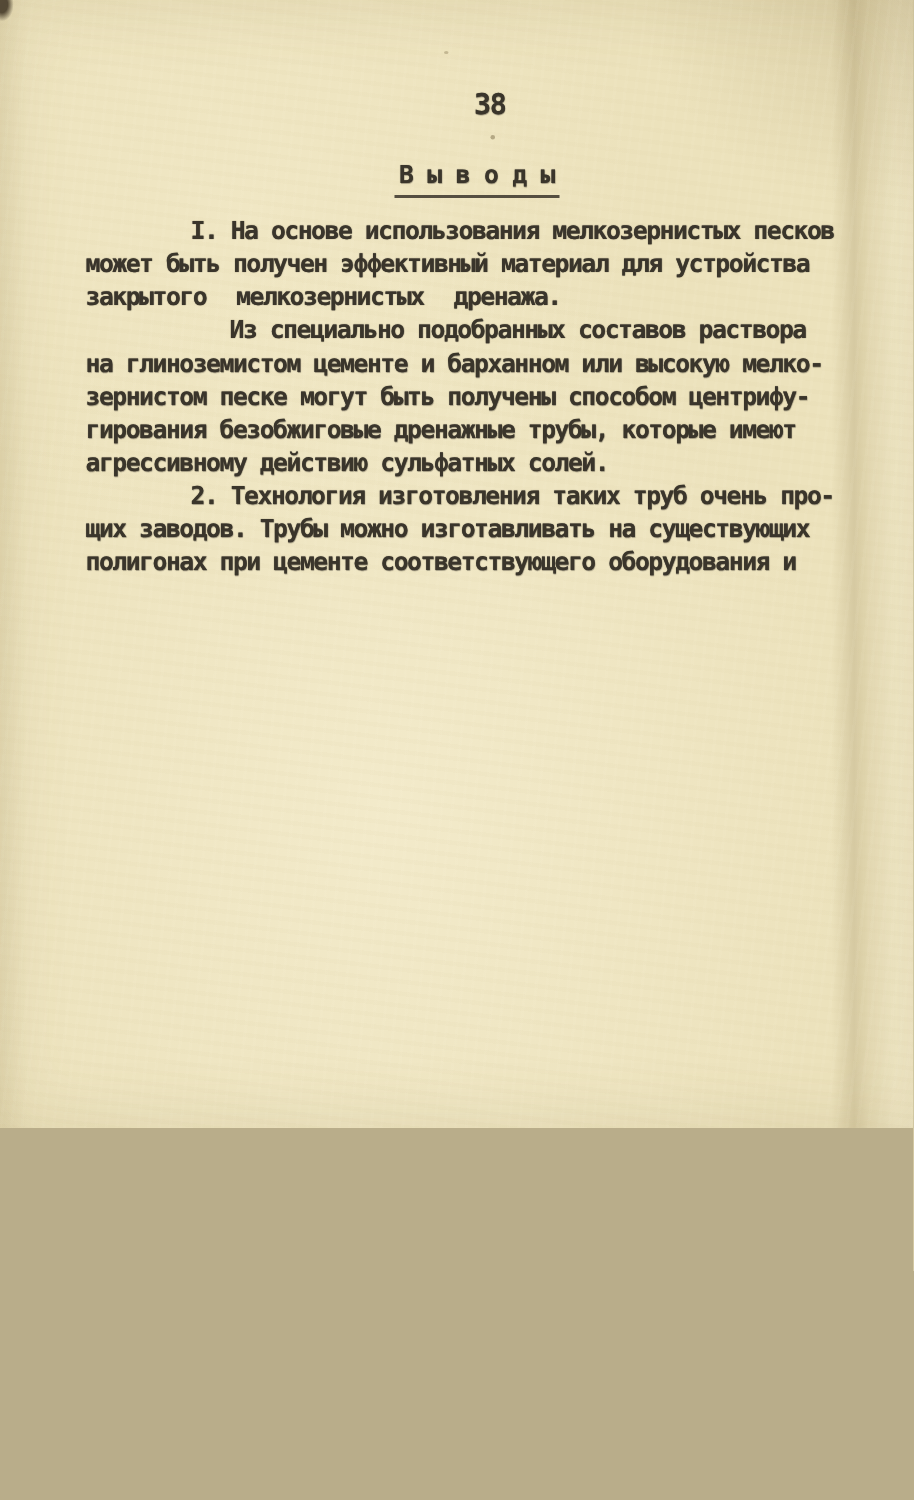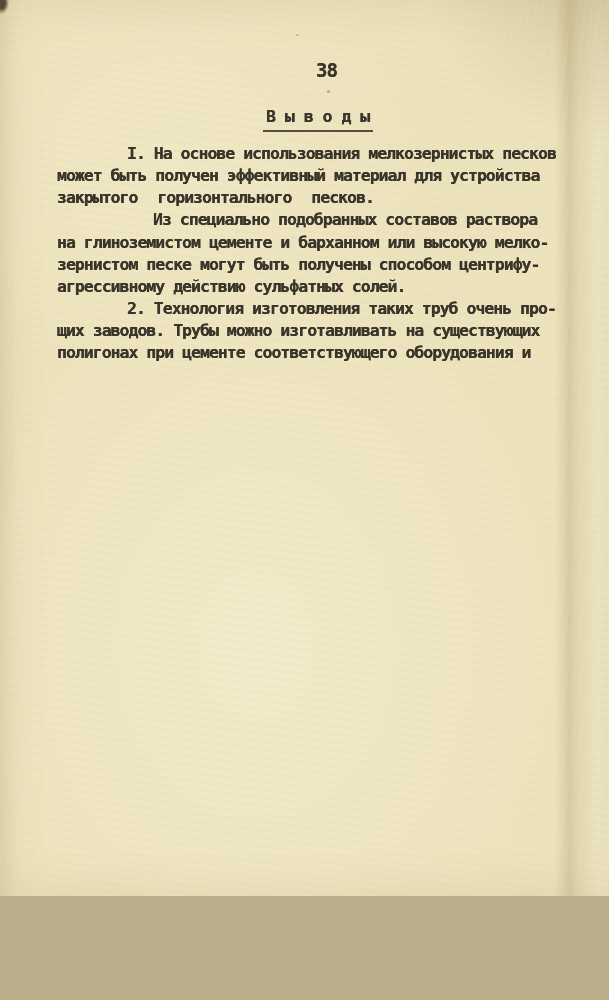--- a/index.html
+++ b/index.html
@@ -3,21 +3,21 @@
 <meta charset="utf-8">
 <style>
   html, body {
     margin: 0;
     padding: 0;
     background: #b9ad8a;
   }
   .page {
     position: relative;
     width: 609px;
-    height: 896px;
+    height: 752px;
     overflow: hidden;
     font-family: "DejaVu Sans Mono", "Liberation Mono", monospace;
     background-color: #ece2bc;
     background-image:
       
       repeating-linear-gradient(7deg, rgba(214,200,156,0.07) 0 3px, rgba(255,255,255,0) 3px 8px),
       repeating-linear-gradient(97deg, rgba(252,246,222,0.06) 0 2px, rgba(255,255,255,0) 2px 7px),
       
       radial-gradient(ellipse 420px 520px at 42% 72%, rgba(248,241,214,0.55), rgba(248,241,214,0) 75%),
       radial-gradient(ellipse 380px 330px at 28% 18%, rgba(246,238,208,0.40), rgba(246,238,208,0) 70%),
@@ -107,23 +107,24 @@
   <div class="speck freckle-1"></div>
   <div class="speck freckle-2"></div>
 
   <div class="page-number ink">38</div>
 
   <h1 class="heading ink">В ы в о д ы</h1>
 
   <div class="body-text">
     <div class="line ink ind-a">I. На основе использования мелкозернистых песков</div>
     <div class="line ink">может быть получен эффективный материал для устройства</div>
-    <div class="line ink wide">закрытого горизонтального песков.</div>
+    <div class="line ink wide">закрытого мелкозернистых дренажа.</div>
     <div class="line ink ind-b">Из специально подобранных составов раствора</div>
     <div class="line ink">на глиноземистом цементе и барханном или высокую мелко-</div>
     <div class="line ink">зернистом песке могут быть получены способом центрифу-</div>
+    <div class="line ink">гирования безобжиговые дренажные трубы, которые имеют</div>
     <div class="line ink">агрессивному действию сульфатных солей.</div>
     <div class="line ink ind-a">2. Технология изготовления таких труб очень про-</div>
     <div class="line ink">щих заводов. Трубы можно изготавливать на существующих</div>
     <div class="line ink">полигонах при цементе соответствующего оборудования и</div>
   </div>
 
 </div>
 
 </body></html>

